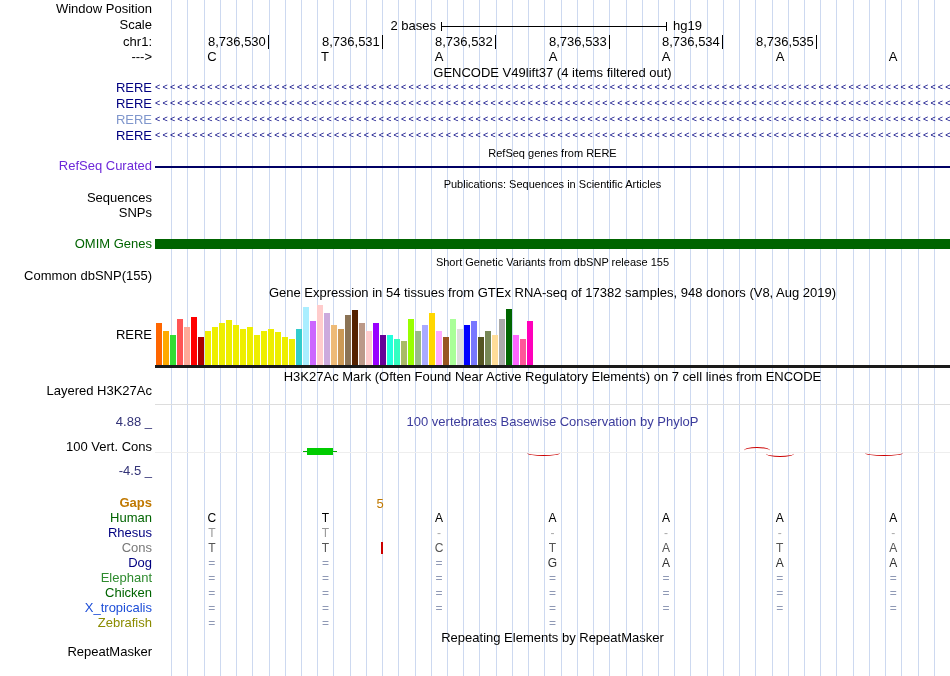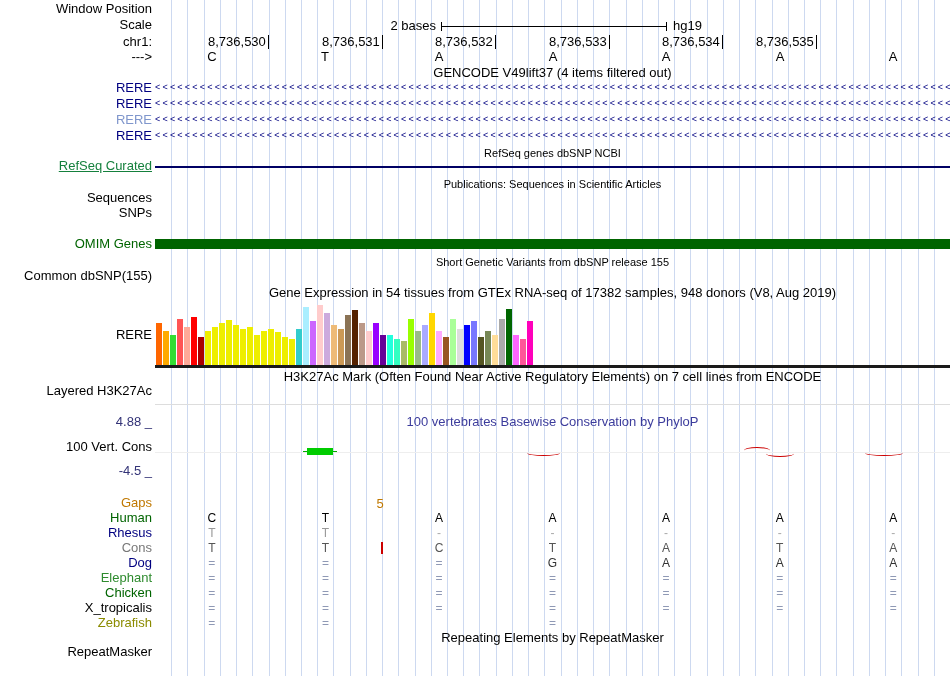--- a/index.html
+++ b/index.html
@@ -105,22 +105,22 @@
   <div class="ctr" style="top:66px">GENCODE V49lift37 (4 items filtered out)</div>
   <div class="lbl" style="top: 81px; color: rgb(0, 0, 128);">RERE</div>
   <div class="arrowrow" style="top:81px">&lt;&lt;&lt;&lt;&lt;&lt;&lt;&lt;&lt;&lt;&lt;&lt;&lt;&lt;&lt;&lt;&lt;&lt;&lt;&lt;&lt;&lt;&lt;&lt;&lt;&lt;&lt;&lt;&lt;&lt;&lt;&lt;&lt;&lt;&lt;&lt;&lt;&lt;&lt;&lt;&lt;&lt;&lt;&lt;&lt;&lt;&lt;&lt;&lt;&lt;&lt;&lt;&lt;&lt;&lt;&lt;&lt;&lt;&lt;&lt;&lt;&lt;&lt;&lt;&lt;&lt;&lt;&lt;&lt;&lt;&lt;&lt;&lt;&lt;&lt;&lt;&lt;&lt;&lt;&lt;&lt;&lt;&lt;&lt;&lt;&lt;&lt;&lt;&lt;&lt;&lt;&lt;&lt;&lt;&lt;&lt;&lt;&lt;&lt;&lt;&lt;&lt;&lt;&lt;&lt;&lt;&lt;&lt;&lt;&lt;</div>
   <div class="lbl" style="top: 97px; color: rgb(0, 0, 128);">RERE</div>
   <div class="arrowrow" style="top:97px">&lt;&lt;&lt;&lt;&lt;&lt;&lt;&lt;&lt;&lt;&lt;&lt;&lt;&lt;&lt;&lt;&lt;&lt;&lt;&lt;&lt;&lt;&lt;&lt;&lt;&lt;&lt;&lt;&lt;&lt;&lt;&lt;&lt;&lt;&lt;&lt;&lt;&lt;&lt;&lt;&lt;&lt;&lt;&lt;&lt;&lt;&lt;&lt;&lt;&lt;&lt;&lt;&lt;&lt;&lt;&lt;&lt;&lt;&lt;&lt;&lt;&lt;&lt;&lt;&lt;&lt;&lt;&lt;&lt;&lt;&lt;&lt;&lt;&lt;&lt;&lt;&lt;&lt;&lt;&lt;&lt;&lt;&lt;&lt;&lt;&lt;&lt;&lt;&lt;&lt;&lt;&lt;&lt;&lt;&lt;&lt;&lt;&lt;&lt;&lt;&lt;&lt;&lt;&lt;&lt;&lt;&lt;&lt;&lt;&lt;</div>
   <div class="lbl" style="top: 113px; color: rgb(127, 150, 204);">RERE</div>
   <div class="arrowrow" style="top:113px">&lt;&lt;&lt;&lt;&lt;&lt;&lt;&lt;&lt;&lt;&lt;&lt;&lt;&lt;&lt;&lt;&lt;&lt;&lt;&lt;&lt;&lt;&lt;&lt;&lt;&lt;&lt;&lt;&lt;&lt;&lt;&lt;&lt;&lt;&lt;&lt;&lt;&lt;&lt;&lt;&lt;&lt;&lt;&lt;&lt;&lt;&lt;&lt;&lt;&lt;&lt;&lt;&lt;&lt;&lt;&lt;&lt;&lt;&lt;&lt;&lt;&lt;&lt;&lt;&lt;&lt;&lt;&lt;&lt;&lt;&lt;&lt;&lt;&lt;&lt;&lt;&lt;&lt;&lt;&lt;&lt;&lt;&lt;&lt;&lt;&lt;&lt;&lt;&lt;&lt;&lt;&lt;&lt;&lt;&lt;&lt;&lt;&lt;&lt;&lt;&lt;&lt;&lt;&lt;&lt;&lt;&lt;&lt;&lt;&lt;</div>
   <div class="lbl" style="top: 129px; color: rgb(0, 0, 128);">RERE</div>
   <div class="arrowrow" style="top:129px">&lt;&lt;&lt;&lt;&lt;&lt;&lt;&lt;&lt;&lt;&lt;&lt;&lt;&lt;&lt;&lt;&lt;&lt;&lt;&lt;&lt;&lt;&lt;&lt;&lt;&lt;&lt;&lt;&lt;&lt;&lt;&lt;&lt;&lt;&lt;&lt;&lt;&lt;&lt;&lt;&lt;&lt;&lt;&lt;&lt;&lt;&lt;&lt;&lt;&lt;&lt;&lt;&lt;&lt;&lt;&lt;&lt;&lt;&lt;&lt;&lt;&lt;&lt;&lt;&lt;&lt;&lt;&lt;&lt;&lt;&lt;&lt;&lt;&lt;&lt;&lt;&lt;&lt;&lt;&lt;&lt;&lt;&lt;&lt;&lt;&lt;&lt;&lt;&lt;&lt;&lt;&lt;&lt;&lt;&lt;&lt;&lt;&lt;&lt;&lt;&lt;&lt;&lt;&lt;&lt;&lt;&lt;&lt;&lt;&lt;</div>
 
-  <div class="ctr sm" style="top:146px">RefSeq genes dbSNP NCBI</div>
-  <div class="lbl" style="top: 159px; color: #15803d; text-decoration: underline;">RefSeq Curated</div>
+  <div class="ctr sm" style="top:146px">RefSeq genes from RERE</div>
+  <div class="lbl" style="top: 159px; color: #6d28d9;">RefSeq Curated</div>
   <div class="hline" style="top: 166px; height: 2px; background: rgb(0, 0, 100);"></div>
 
   <div class="ctr sm" style="top:177px">Publications: Sequences in Scientific Articles</div>
   <div class="lbl" style="top:191px">Sequences</div>
   <div class="lbl" style="top:206px">SNPs</div>
 
   <div class="lbl" style="top: 237px; color: rgb(0, 100, 0);">OMIM Genes</div>
   <div class="hline" style="top: 239px; height: 10px; background: rgb(0, 100, 0);"></div>
 
   <div class="ctr sm" style="top:255px">Short Genetic Variants from dbSNP release 155</div>
@@ -195,21 +195,21 @@
   <div class="lbl" style="top:440px">100 Vert. Cons</div>
   <div class="lbl" style="top:464px;color:#333377">-4.5 _</div>
   <div class="hline" style="top:452px;height:1px;background:#eee"></div>
   <div style="position:absolute;left:303px;top:451px;width:34px;height:1px;background:#00aa00"></div>
   <div style="position: absolute; left: 307px; top: 448px; width: 26px; height: 7px; background: rgb(0, 204, 0);"></div>
   <div class="redarc" style="left:527px;top:450px;width:33px;height:6px"></div>
   <div class="redarc-up" style="left:744px;top:447px;width:26px;height:7px"></div>
   <div class="redarc" style="left:766px;top:450px;width:28px;height:7px"></div>
   <div class="redarc" style="left:865px;top:450px;width:38px;height:6px"></div>
 
-  <div class="lbl" style="top: 496px; color: rgb(192, 120, 0);">Gaps</div>
+  <div class="lbl" style="top: 496px; color: rgb(192, 120, 0); font-weight: bold;">Gaps</div>
   <div style="position: absolute; left: 370px; top: 496px; width: 20px; text-align: center; color: rgb(192, 120, 0);">5</div>
   <div id="multiz-rows">
       <div class="lbl" style="top: 511px; color: rgb(0, 100, 0);">Human</div>
       <span class="cell" style="left: 191.8px; top: 511px; color: rgb(0, 0, 0);">C</span>
       <span class="cell" style="left: 305.4px; top: 511px; color: rgb(0, 0, 0);">T</span>
       <span class="cell" style="left: 419px; top: 511px; color: rgb(0, 0, 0);">A</span>
       <span class="cell" style="left: 532.5px; top: 511px; color: rgb(0, 0, 0);">A</span>
       <span class="cell" style="left: 646.1px; top: 511px; color: rgb(0, 0, 0);">A</span>
       <span class="cell" style="left: 759.7px; top: 511px; color: rgb(0, 0, 0);">A</span>
       <span class="cell" style="left: 873.2px; top: 511px; color: rgb(0, 0, 0);">A</span>
@@ -246,21 +246,21 @@
       <span class="cell" style="left: 759.7px; top: 571px; color: rgb(143, 153, 181);">=</span>
       <span class="cell" style="left: 873.2px; top: 571px; color: rgb(143, 153, 181);">=</span>
       <div class="lbl" style="top: 586px; color: rgb(0, 100, 0);">Chicken</div>
       <span class="cell" style="left: 191.8px; top: 586px; color: rgb(143, 153, 181);">=</span>
       <span class="cell" style="left: 305.4px; top: 586px; color: rgb(143, 153, 181);">=</span>
       <span class="cell" style="left: 419px; top: 586px; color: rgb(143, 153, 181);">=</span>
       <span class="cell" style="left: 532.5px; top: 586px; color: rgb(143, 153, 181);">=</span>
       <span class="cell" style="left: 646.1px; top: 586px; color: rgb(143, 153, 181);">=</span>
       <span class="cell" style="left: 759.7px; top: 586px; color: rgb(143, 153, 181);">=</span>
       <span class="cell" style="left: 873.2px; top: 586px; color: rgb(143, 153, 181);">=</span>
-      <div class="lbl" style="top: 601px; color: #000000;">X_tropicalis</div>
+      <div class="lbl" style="top: 601px; color: #1d4ed8;">X_tropicalis</div>
       <span class="cell" style="left: 191.8px; top: 601px; color: rgb(143, 153, 181);">=</span>
       <span class="cell" style="left: 305.4px; top: 601px; color: rgb(143, 153, 181);">=</span>
       <span class="cell" style="left: 419px; top: 601px; color: rgb(143, 153, 181);">=</span>
       <span class="cell" style="left: 532.5px; top: 601px; color: rgb(143, 153, 181);">=</span>
       <span class="cell" style="left: 646.1px; top: 601px; color: rgb(143, 153, 181);">=</span>
       <span class="cell" style="left: 759.7px; top: 601px; color: rgb(143, 153, 181);">=</span>
       <span class="cell" style="left: 873.2px; top: 601px; color: rgb(143, 153, 181);">=</span>
       <div class="lbl" style="top: 616px; color: rgb(139, 139, 0);">Zebrafish</div>
       <span class="cell" style="left: 191.8px; top: 616px; color: rgb(143, 153, 181);">=</span>
       <span class="cell" style="left: 305.4px; top: 616px; color: rgb(143, 153, 181);">=</span>

